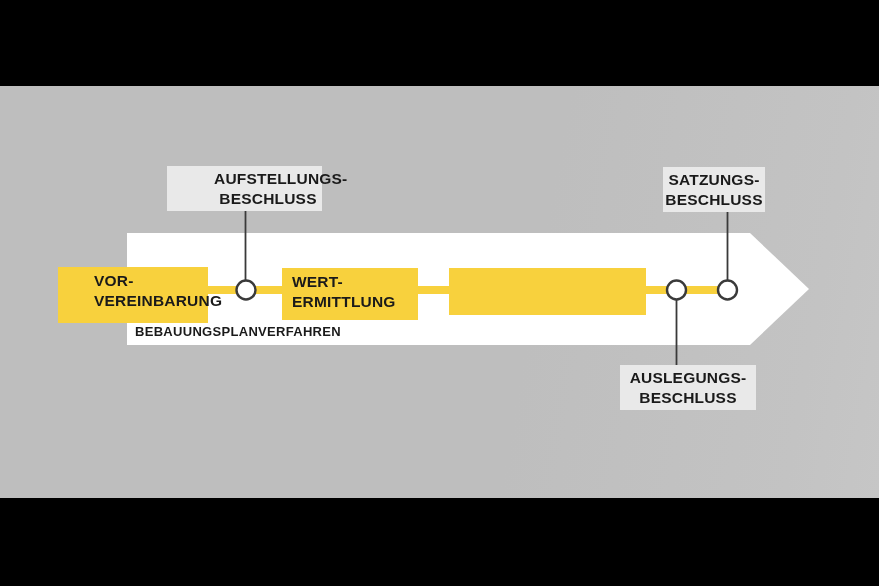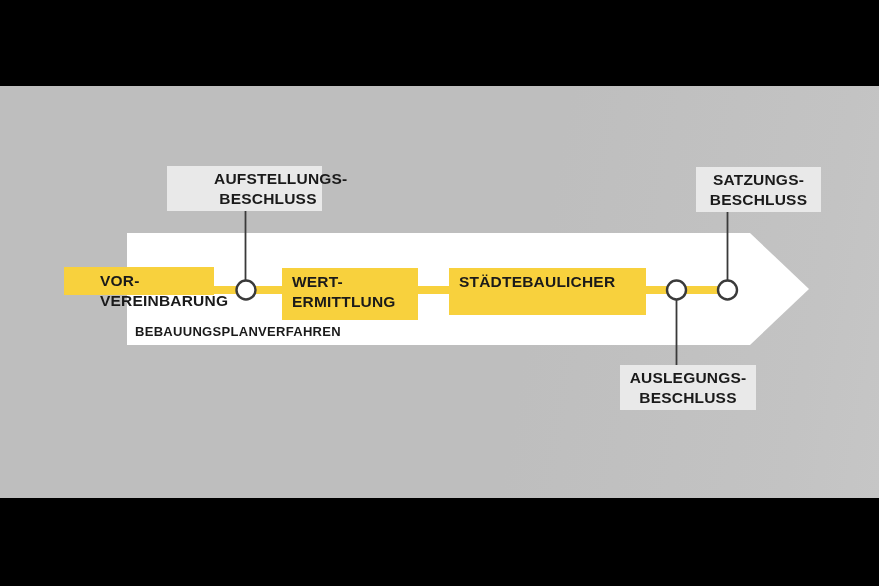--- a/index.html
+++ b/index.html
@@ -43,25 +43,25 @@
     font-weight:bold;font-size:15.5px;line-height:20px;letter-spacing:.2px;
     text-align:center;padding-top:3px;
   }
   .milestone-label span{display:block;white-space:nowrap;}
   .process-label{
     position:absolute;left:135px;top:324px;z-index:3;
     color:var(--text,#1a1a1a);font-weight:bold;font-size:13px;letter-spacing:.3px;
     white-space:nowrap;
   }
   
-  .phase.p1{left:64px;top:267px;width:150px;height:28px;padding-left:36px;}
+  .phase.p1{left:58px;top:267px;width:150px;height:56px;padding-left:36px;}
   .phase.p2{left:282px;top:268px;width:136px;height:52px;}
   .phase.p3{left:449px;top:268px;width:197px;height:47px;}
   .milestone-label.m1{left:167px;top:166px;width:155px;height:45px;padding-left:47px;}
-  .milestone-label.m2{left:663px;top:167px;width:125px;height:45px;margin-left:33px;}
+  .milestone-label.m2{left:663px;top:167px;width:102px;height:45px;}
   .milestone-label.m3{left:620px;top:365px;width:136px;height:45px;}
 </style>
 </head>
 <body>
 
 <div class="stage">
 
   <div class="letterbox top"></div>
   <div class="letterbox bottom"></div>
 
@@ -80,21 +80,20 @@
 
   <div class="phase p1">
     <span>VOR-</span>
     <span>VEREINBARUNG</span>
   </div>
   <div class="phase p2">
     <span>WERT-</span>
     <span>ERMITTLUNG</span>
   </div>
   <div class="phase p3">
-    <span>STÄDTEBAULICHER</span>
   </div>
 
   <div class="milestone-label m1">
     <span>AUFSTELLUNGS-</span>
     <span>BESCHLUSS</span>
   </div>
   <div class="milestone-label m2">
     <span>SATZUNGS-</span>
     <span>BESCHLUSS</span>
   </div>

